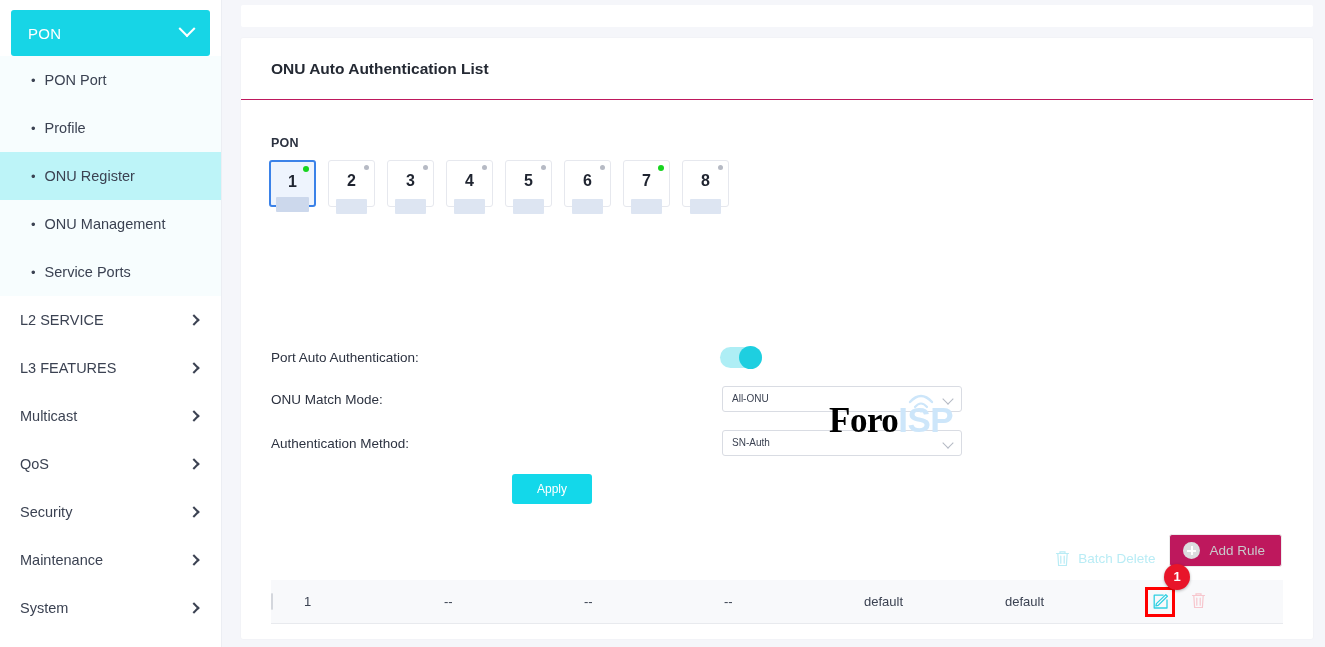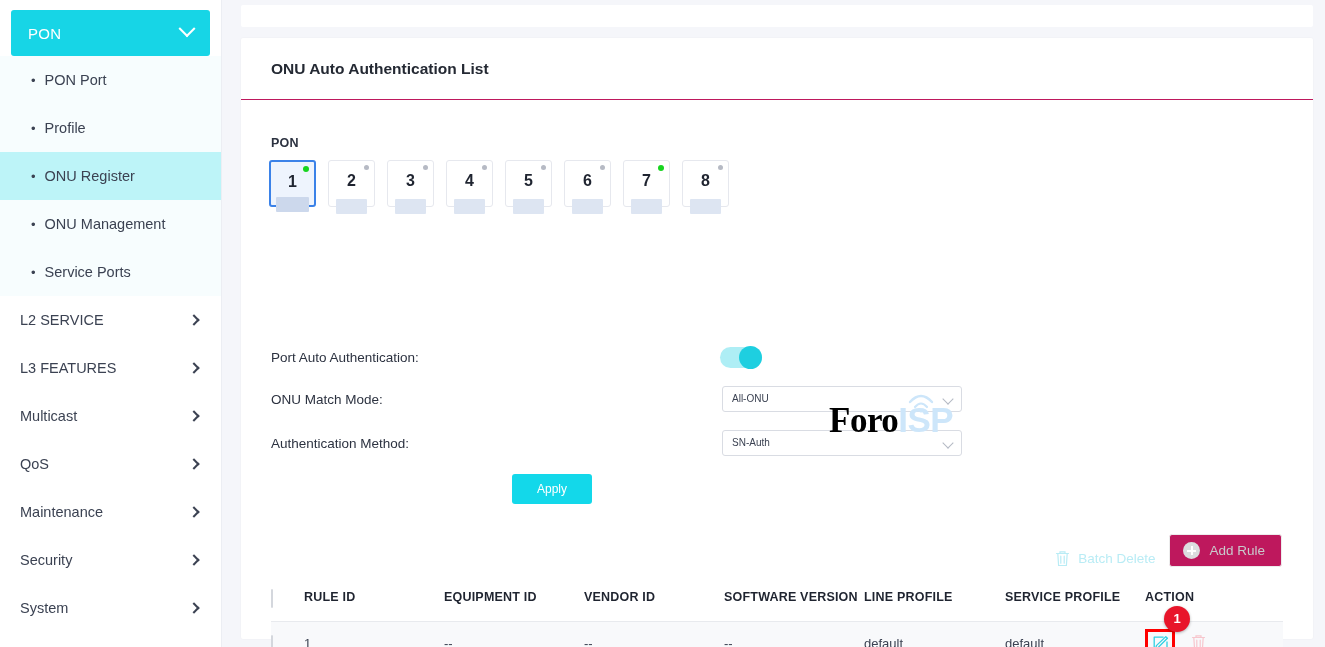--- a/index.html
+++ b/index.html
@@ -319,25 +319,25 @@
     </div>
     <div class="grp-item">
       <span class="lbl">Multicast</span>
       <span class="chev-right"></span>
     </div>
     <div class="grp-item">
       <span class="lbl">QoS</span>
       <span class="chev-right"></span>
     </div>
     <div class="grp-item">
+      <span class="lbl">Security</span>
+      <span class="chev-right"></span>
+    </div>
+    <div class="grp-item">
       <span class="lbl">Maintenance</span>
-      <span class="chev-right"></span>
-    </div>
-    <div class="grp-item">
-      <span class="lbl">Security</span>
       <span class="chev-right"></span>
     </div>
     <div class="grp-item">
       <span class="lbl">System</span>
       <span class="chev-right"></span>
     </div>
   </div>
 
   <div id="main">
     <div class="topstrip"></div>
@@ -427,32 +427,20 @@
             </svg>
             <span>Batch Delete</span>
           </div>
           <div class="add-rule">
             <span class="plus-circle"></span>
             <span>Add Rule</span>
           </div>
         </div>
 
         <div class="tbl">
-          <div class="th-row">
-            <div class="c-chk">
-              <span class="chkbox"></span>
-            </div>
-            <div class="th c-rule">RULE ID</div>
-            <div class="th c-eq">EQUIPMENT ID</div>
-            <div class="th c-ven">VENDOR ID</div>
-            <div class="th c-sw">SOFTWARE VERSION</div>
-            <div class="th c-line">LINE PROFILE</div>
-            <div class="th c-svc">SERVICE PROFILE</div>
-            <div class="th c-act">ACTION</div>
-          </div>
 
           <div class="td-row">
             <div class="c-chk">
               <span class="chkbox"></span>
             </div>
             <div class="c-rule">1</div>
             <div class="c-eq">--</div>
             <div class="c-ven">--</div>
             <div class="c-sw">--</div>
             <div class="c-line">default</div>

